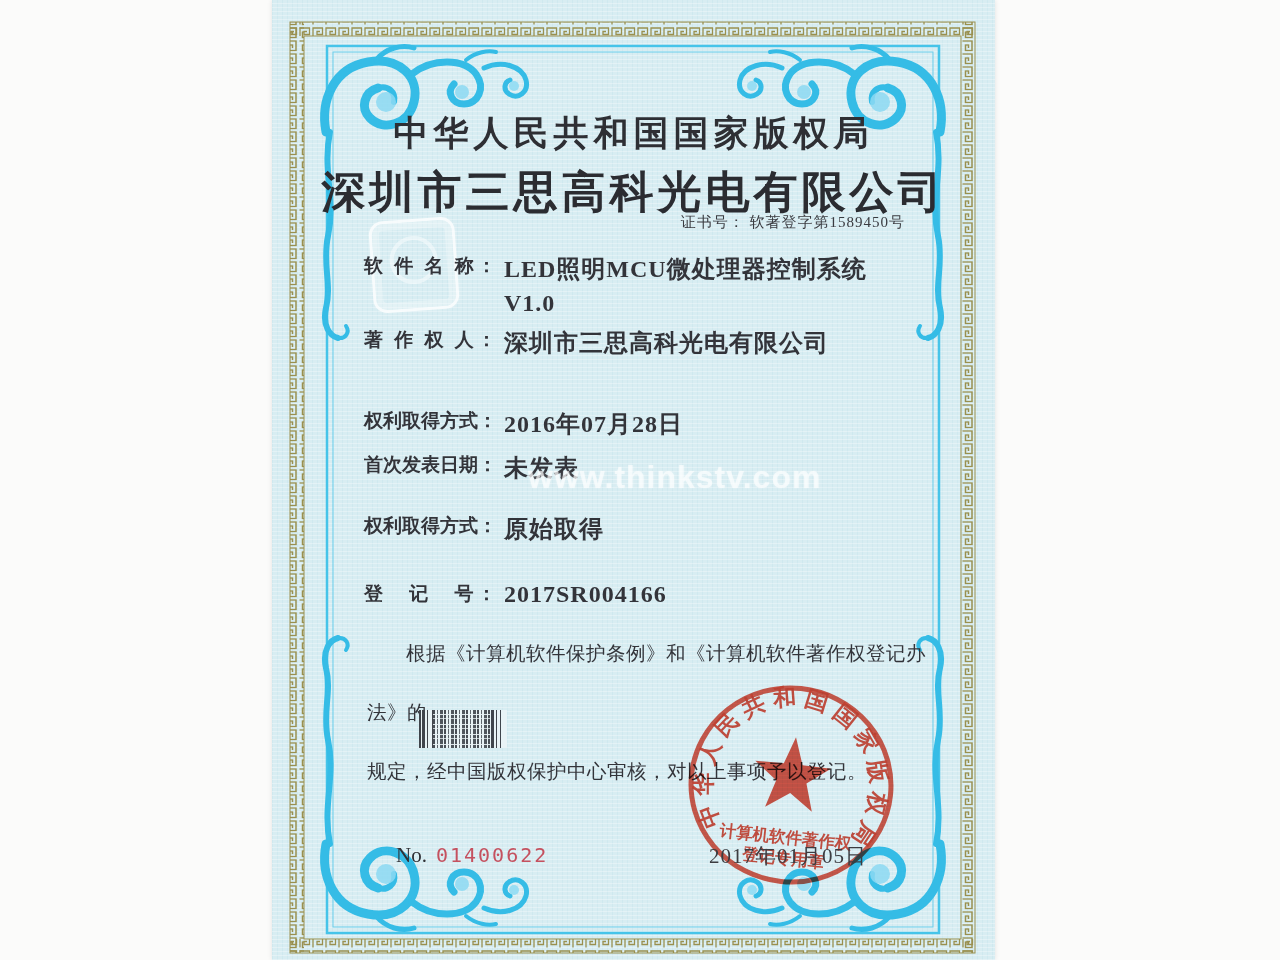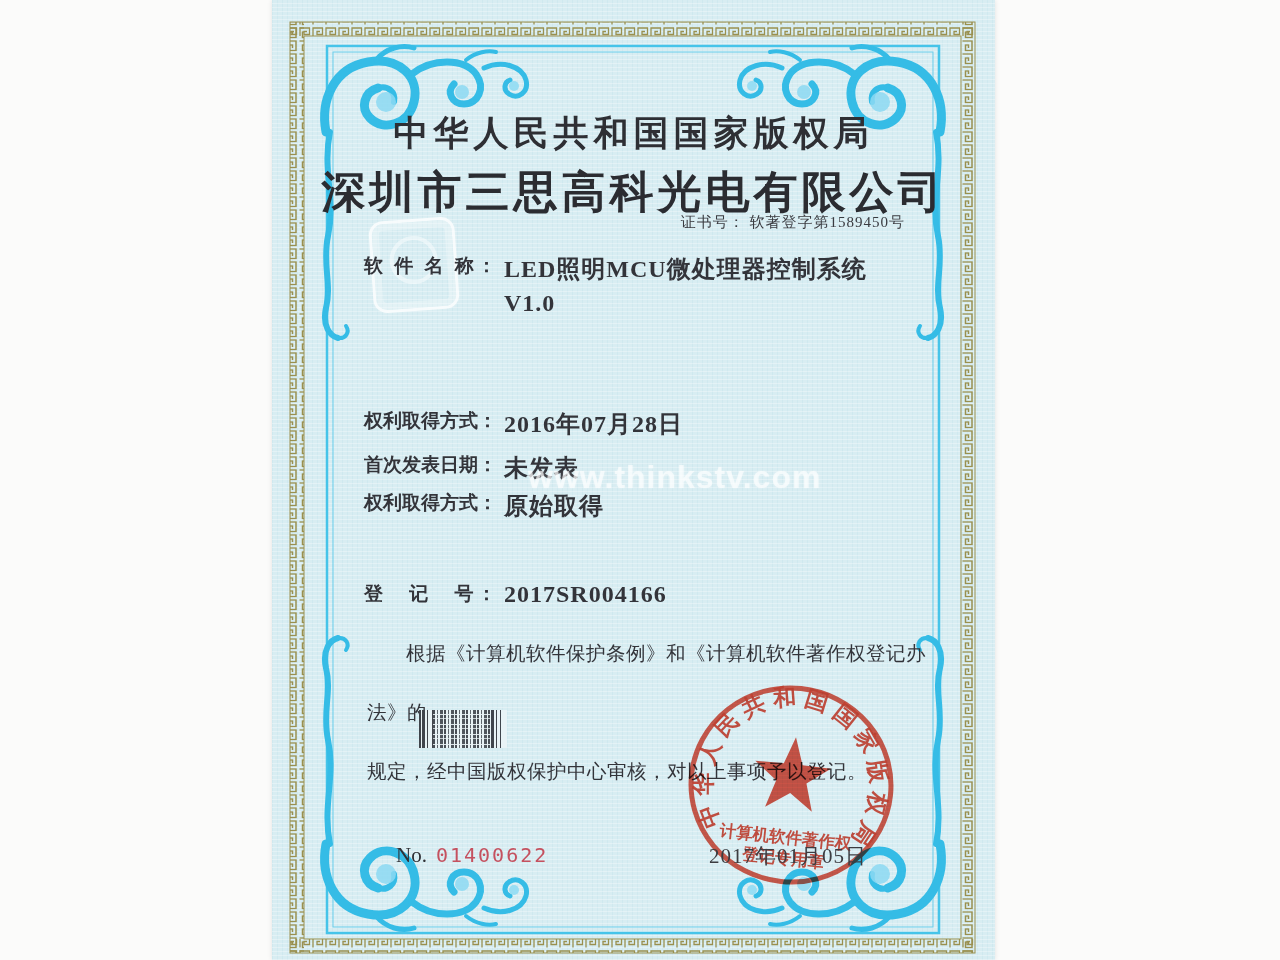--- a/index.html
+++ b/index.html
@@ -136,29 +136,33 @@
       <span>软著登字第1589450号</span>
     </div>
 
     <div class="field-row" style="top:253px">
       <span class="field-label">软 件 名 称：</span>
       <span class="field-value">
         <div>LED照明MCU微处理器控制系统</div>
         <div class="v2">V1.0</div>
       </span>
     </div>
+    <div class="field-row" style="top:327px">
+      <span class="field-label">著 作 权 人：</span>
+      <span class="field-value">深圳市三思高科光电有限公司</span>
+    </div>
     <div class="field-row" style="top:408px">
       <span class="field-label">权利取得方式：</span>
       <span class="field-value">2016年07月28日</span>
     </div>
     <div class="field-row" style="top:452px">
       <span class="field-label">首次发表日期：</span>
       <span class="field-value">未发表</span>
     </div>
-    <div class="field-row" style="top:490px">
+    <div class="field-row" style="top:513px">
       <span class="field-label">权利取得方式：</span>
       <span class="field-value">原始取得</span>
     </div>
     <div class="field-row" style="top:581px">
       <span class="field-label">登　记　号：</span>
       <span class="field-value">2017SR004166</span>
     </div>
 
     <div class="statement">
       <div class="l1">根据《计算机软件保护条例》和《计算机软件著作权登记办法》的</div>

